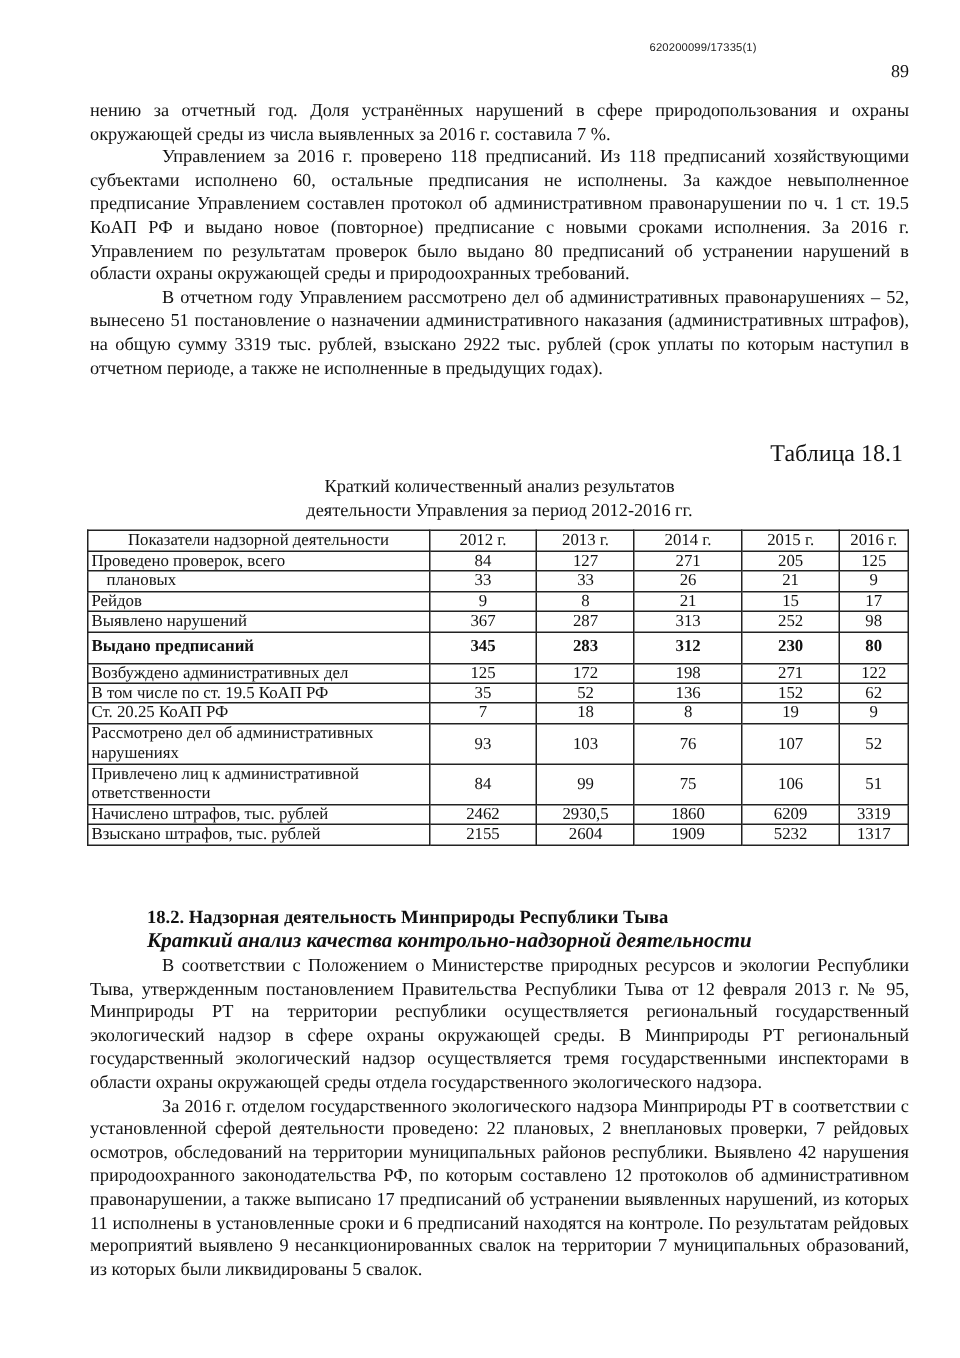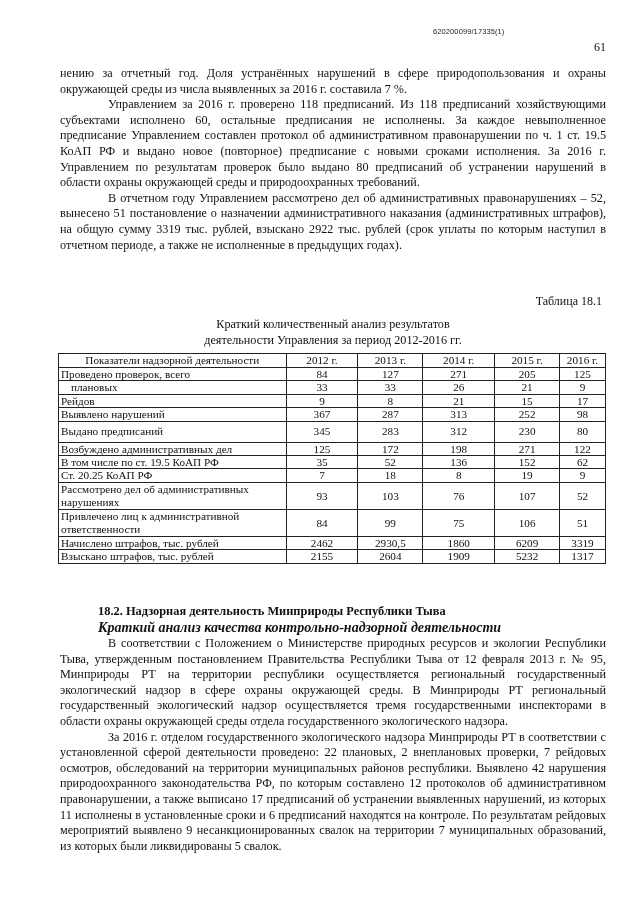--- a/index.html
+++ b/index.html
@@ -4,38 +4,38 @@
 <style>
   html, body { margin:0; padding:0; background:#ffffff; }
   body { width:640px; height:905px; position:relative; overflow:hidden;
          font-family:"Liberation Serif", "DejaVu Serif", serif; color:#111; }
   .docid { position:absolute; left:433px; top:27px; font-family:"Liberation Sans", sans-serif;
            font-size:7.5px; color:#222; letter-spacing:0.1px; }
   .pagenum { position:absolute; left:594px; top:40px; font-size:12px; }
   .block { position:absolute; left:60px; width:546px; font-size:12.2px; line-height:15.6px; text-align:justify; }
   .block p { margin:0; }
   .indent { text-indent:48px; }
-  .tabno { position:absolute; right:38px; top:294px; font-size:12px; }
+  .tabno { position:absolute; right:38px; top:294px; font-size:16px; }
   .tabtitle { position:absolute; left:60px; width:546px; top:316px; text-align:center; font-size:12.2px; line-height:16px; }
   table.data { position:absolute; left:58px; top:353px; width:548px; border-collapse:collapse; font-size:11.2px; }
   table.data td, table.data th { border:1px solid #222; padding:0 2px; line-height:12.4px; font-weight:normal; }
   table.data th { text-align:center; height:13px; }
   table.data td.num { text-align:center; }
   table.data td.lbl { text-align:left; }
   table.data td.sub { padding-left:12px; }
   table.data tr.tall td { height:26px; }
-  table.data tr.mid td { height:20px; }
+  table.data tr.mid td { height:20px;font-weight:bold; }
   .sec { position:absolute; left:98px; top:604px; font-weight:bold; font-size:12.4px; }
   .subsec { position:absolute; left:98px; top:620px; font-weight:bold; font-style:italic; font-size:14px; }
 </style>
 </head>
 <body>
 
 <div class="docid">620200099/17335(1)</div>
-<div class="pagenum">61</div>
+<div class="pagenum">89</div>
 
 <div class="block" style="top:66px;">
   <p>нению за отчетный год. Доля устранённых нарушений в сфере природопользования и охраны окружающей среды из числа выявленных за 2016 г. составила 7 %.</p>
   <p class="indent">Управлением за 2016 г. проверено 118 предписаний. Из 118 предписаний хозяйствующими субъектами исполнено 60, остальные предписания не исполнены. За каждое невыполненное предписание Управлением составлен протокол об административном правонарушении по ч. 1 ст. 19.5 КоАП РФ и выдано новое (повторное) предписание с новыми сроками исполнения. За 2016 г. Управлением по результатам проверок было выдано 80 предписаний об устранении нарушений в области охраны окружающей среды и природоохранных требований.</p>
   <p class="indent">В отчетном году Управлением рассмотрено дел об административных правонарушениях – 52, вынесено 51 постановление о назначении административного наказания (административных штрафов), на общую сумму 3319 тыс. рублей, взыскано 2922 тыс. рублей (срок уплаты по которым наступил в отчетном периоде, а также не исполненные в предыдущих годах).</p>
 </div>
 
 <div class="tabno">Таблица 18.1</div>
 <div class="tabtitle">
   <div>Краткий количественный анализ результатов</div>

